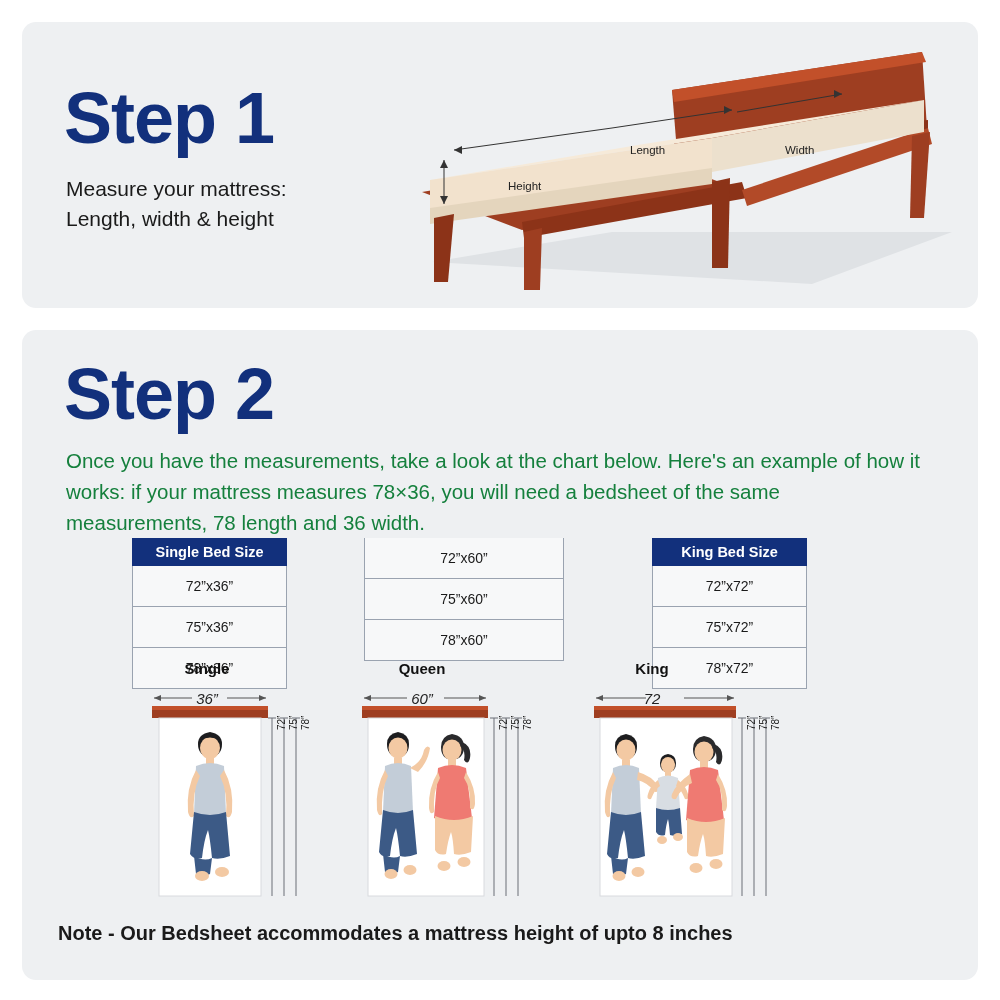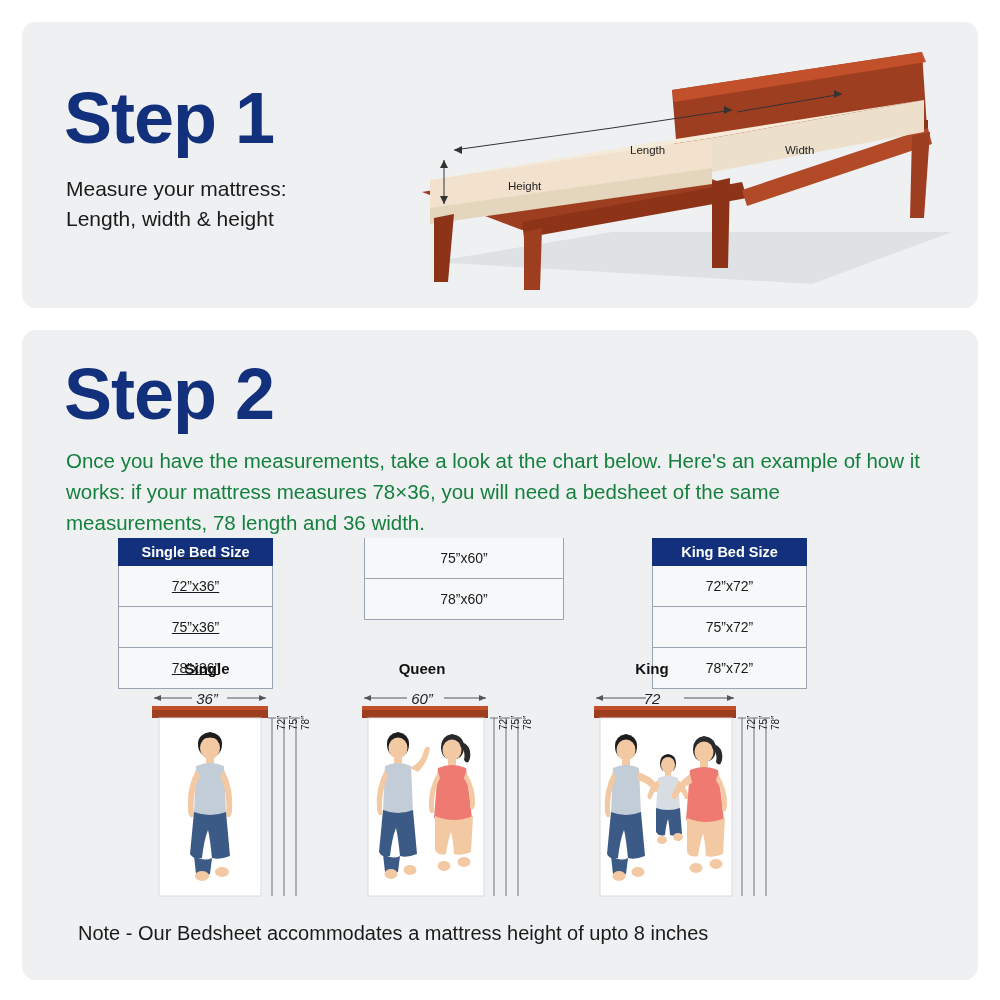--- a/index.html
+++ b/index.html
@@ -104,21 +104,21 @@
   }
   .tbl-cell {
     text-align: center;
     font-size: 14px;
     padding: 12px 4px;
     border: 1px solid #9aa3b0;
     border-top: none;
     background: #f7f8f9;
     color: #1a1a1a;
   }
-  #table-single { left: 96px; top: 208px; text-decoration: underline; }
+  #table-single { left: 110px; top: 208px; }
   #table-double { left: 342px; top: 208px; }
   #table-king   { left: 630px; top: 208px; }
   
   .bedgroup-title {
     position: absolute;
     font-size: 15px;
     font-weight: bold;
     color: #111;
     text-align: center;
   }
@@ -132,24 +132,25 @@
   .vlbl {
     position: absolute;
     font-size: 10px;
     color: #222;
     transform: rotate(-90deg);
     transform-origin: left top;
     white-space: nowrap;
   }
   #note {
     position: absolute;
-    left: 56px;
+    left: 36px;
     top: 592px;
     font-size: 20px;
     color: #1a1a1a;
+    font-weight: bold;
   }
 </style>
 </head>
 <body>
 
 <div class="panel" id="step1-panel">
   <div id="step1-title">Step 1</div>
   <div id="step1-sub">
     <div>Measure your mattress:</div>
     <div>Length, width &amp; height</div>
@@ -201,20 +202,21 @@
   <div id="step2-para">Once you have the measurements, take a look at the chart below. Here's an example of how it works: if your mattress measures 78×36, you will need a bedsheet of the same measurements, 78 length and 36 width.</div>
 
   <div class="size-table" id="table-single">
     <div class="tbl-head">Single Bed Size</div>
     <div class="tbl-cell">72”x36”</div>
     <div class="tbl-cell">75”x36”</div>
     <div class="tbl-cell">78”x36”</div>
   </div>
 
   <div class="size-table wide" id="table-double">
+    <div class="tbl-cell">72”x60”</div>
     <div class="tbl-cell">75”x60”</div>
     <div class="tbl-cell">78”x60”</div>
   </div>
 
   <div class="size-table" id="table-king">
     <div class="tbl-head">King Bed Size</div>
     <div class="tbl-cell">72”x72”</div>
     <div class="tbl-cell">75”x72”</div>
     <div class="tbl-cell">78”x72”</div>
   </div>

